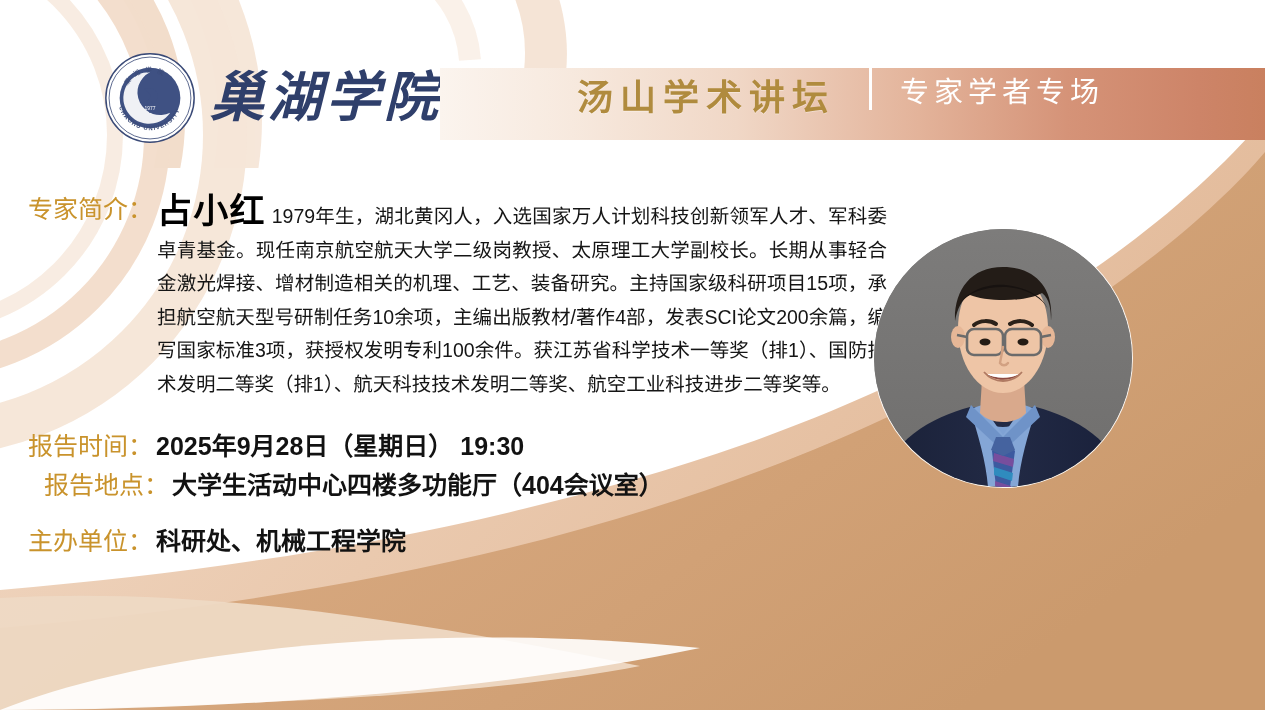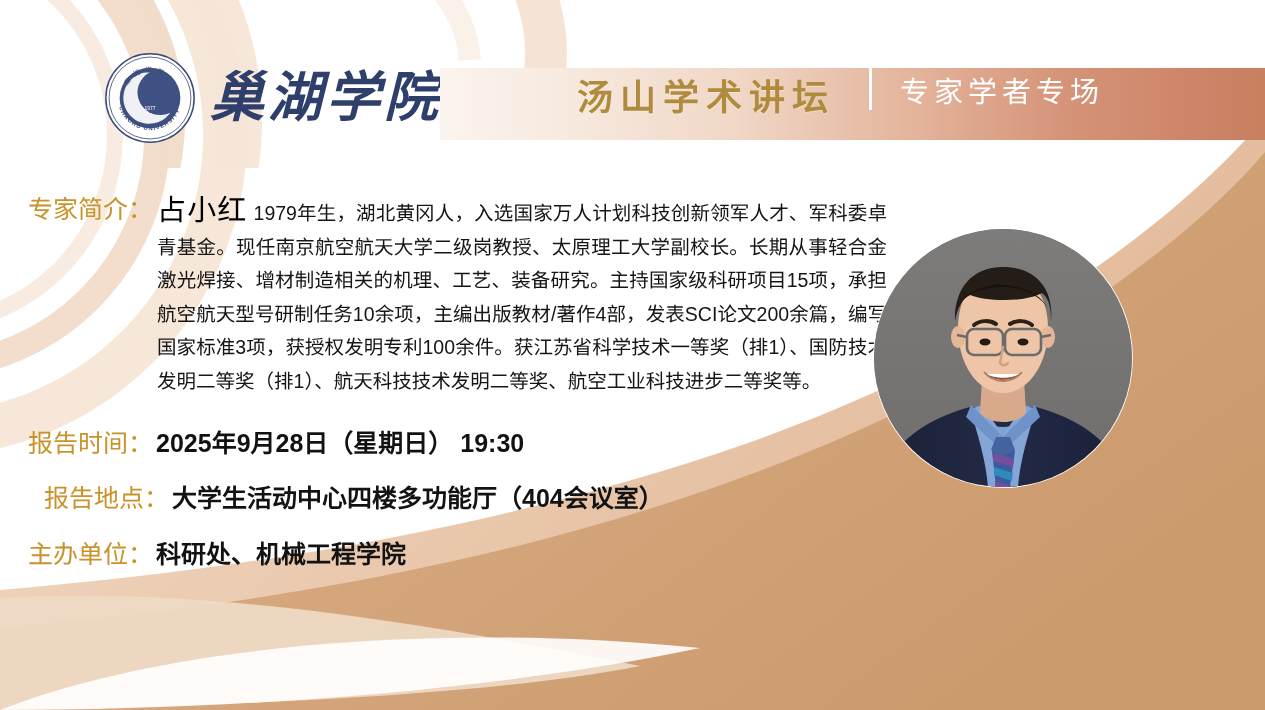--- a/index.html
+++ b/index.html
@@ -164,41 +164,41 @@
   .bio-body {
     width: 730px;
     margin-left: 4px;
     font-family: "Liberation Sans", sans-serif;
     font-size: 19.5px;
     color: #151515;
     line-height: 33.5px;
     text-align: justify;
   }
   .bio-name {
-    font-size: 29px;
-    font-weight: 400;
+    font-size: 35px;
+    font-weight: 700;
     color: #000000;
     letter-spacing: 1px;
     margin-right: 6px;
   }
 
   .row-info {
     margin-top: 22px;
   }
   .info-value {
     font-family: "Liberation Sans", sans-serif;
     font-size: 25px;
     font-weight: 700;
     color: #121212;
     margin-left: 3px;
     white-space: nowrap;
     line-height: 1.25;
   }
   .row-time { margin-top: 30px; }
-  .row-place { margin-top: 24px; padding-left: 44px; }
+  .row-place { margin-top: 8px; padding-left: 44px; }
   .row-host { margin-top: 24px; }
 
   
   .portrait {
     position: absolute;
     left: 874px;
     top: 229px;
     width: 258px;
     height: 258px;
     border-radius: 50%;

